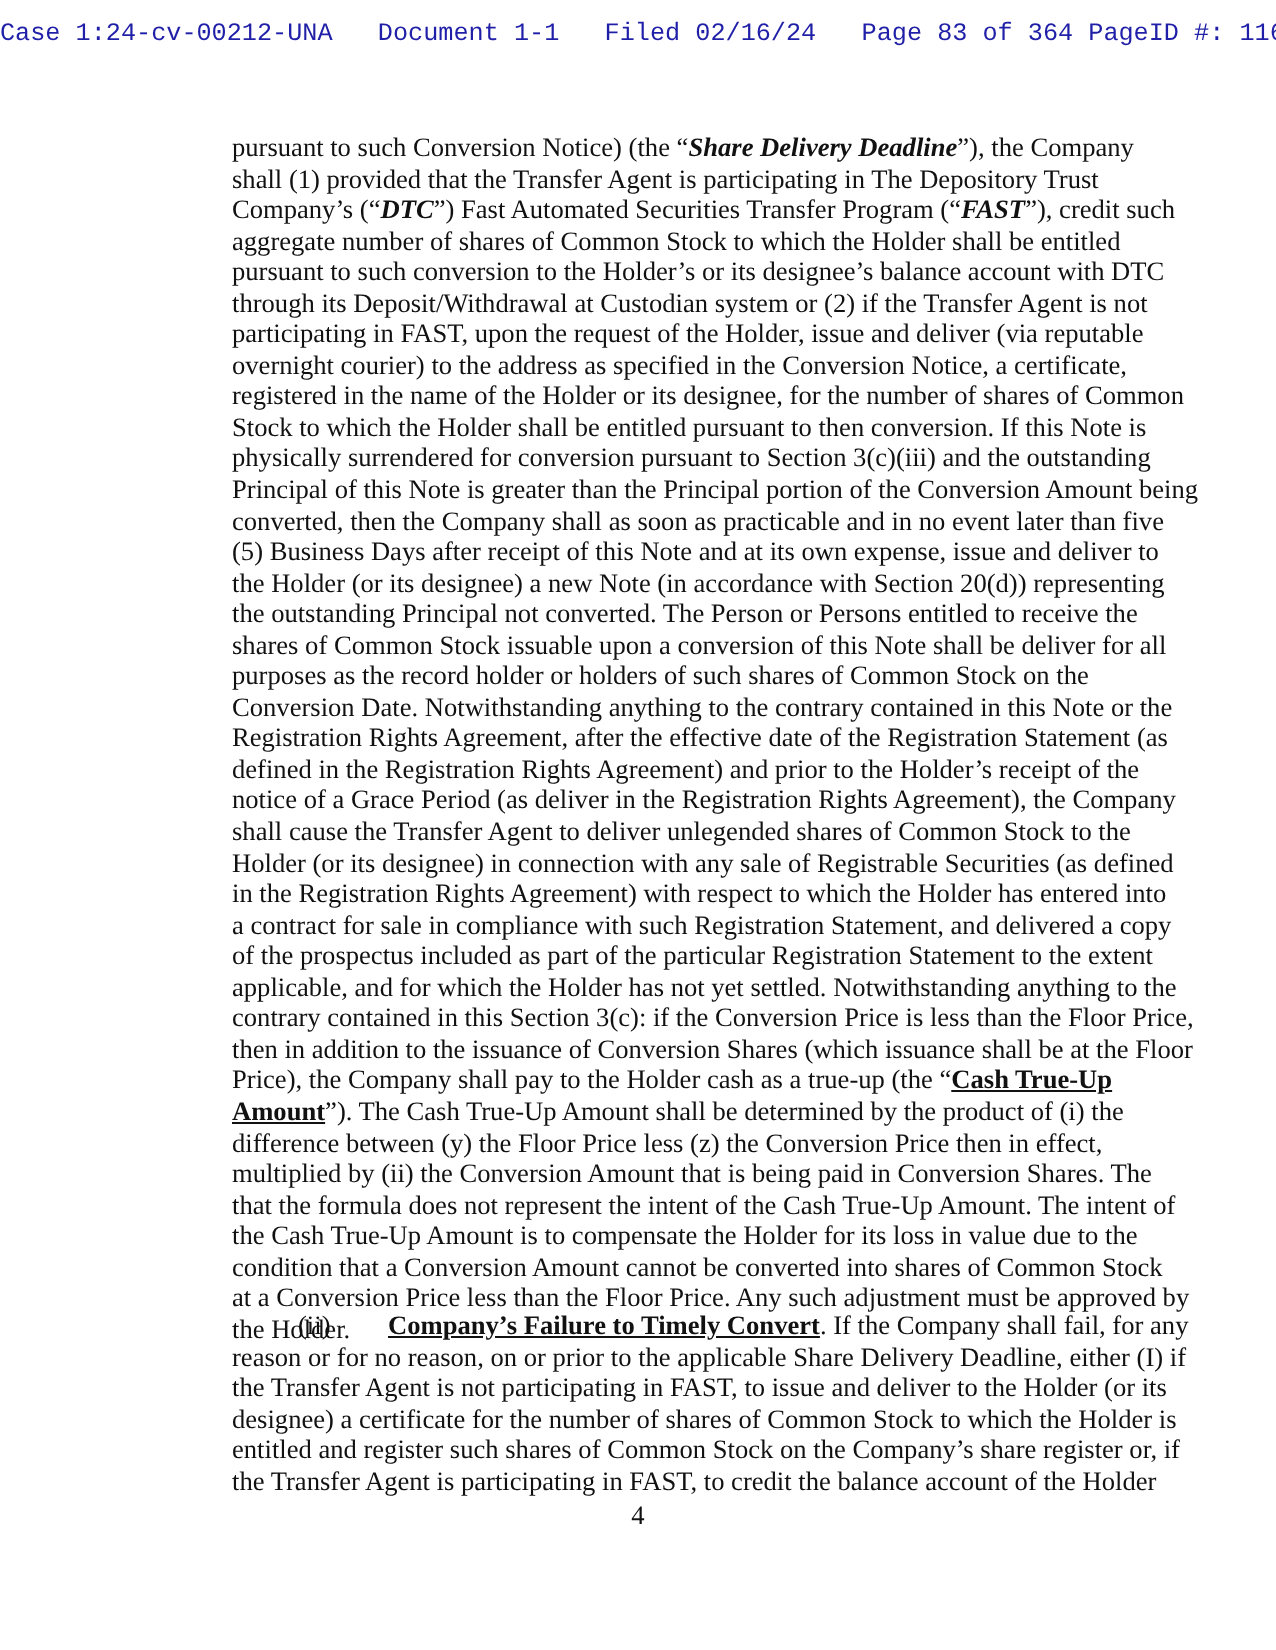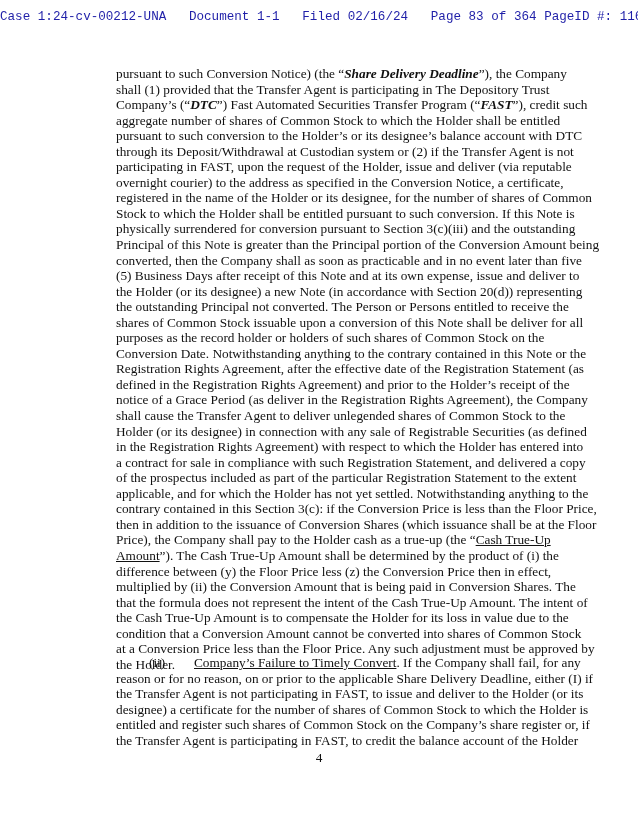--- a/index.html
+++ b/index.html
@@ -14,21 +14,21 @@
     font-family:"Liberation Serif", serif; font-size:13.3px; color:#111;
   }
   .line {
     display:block; height:15.55px; line-height:15.55px; white-space:nowrap;
     text-align:justify; text-align-last:justify;
   }
   .line.last { text-align-last:left; }
   .p1 { top:66px; }
   .p2 { top:655px; }
   .indent-num { display:inline-block; width:45px; padding-left:33px; }
-  .u { text-decoration:underline; }
+  .u { text-decoration:underline;font-weight:bold; }
   b { font-weight:bold;font-style:italic; }
   .pagenum {
     position:absolute; top:750px; left:0; width:638px; text-align:center;
     font-family:"Liberation Serif", serif; font-size:13.3px; color:#111;
   }
 </style>
 </head>
 <body>
 
 <div class="header">Case 1:24-cv-00212-UNA   Document 1-1   Filed 02/16/24   Page 83 of 364 PageID #: 116</div>
@@ -36,21 +36,21 @@
 <div class="page p1" id="p1">
     <span class="line">pursuant to such Conversion Notice) (the “<b>Share Delivery Deadline</b>”), the Company</span>
     <span class="line">shall (1) provided that the Transfer Agent is participating in The Depository Trust</span>
     <span class="line">Company’s (“<b>DTC</b>”) Fast Automated Securities Transfer Program (“<b>FAST</b>”), credit such</span>
     <span class="line">aggregate number of shares of Common Stock to which the Holder shall be entitled</span>
     <span class="line">pursuant to such conversion to the Holder’s or its designee’s balance account with DTC</span>
     <span class="line">through its Deposit/Withdrawal at Custodian system or (2) if the Transfer Agent is not</span>
     <span class="line">participating in FAST, upon the request of the Holder, issue and deliver (via reputable</span>
     <span class="line">overnight courier) to the address as specified in the Conversion Notice, a certificate,</span>
     <span class="line">registered in the name of the Holder or its designee, for the number of shares of Common</span>
-    <span class="line">Stock to which the Holder shall be entitled pursuant to such conversion.  If this Note is</span>
+    <span class="line">Stock to which the Holder shall be entitled pursuant to then conversion.  If this Note is</span>
     <span class="line">physically surrendered for conversion pursuant to Section 3(c)(iii) and the outstanding</span>
     <span class="line">Principal of this Note is greater than the Principal portion of the Conversion Amount being</span>
     <span class="line">converted, then the Company shall as soon as practicable and in no event later than five</span>
     <span class="line">(5) Business Days after receipt of this Note and at its own expense, issue and deliver to</span>
     <span class="line">the Holder (or its designee) a new Note (in accordance with Section 20(d)) representing</span>
     <span class="line">the outstanding Principal not converted.  The Person or Persons entitled to receive the</span>
     <span class="line">shares of Common Stock issuable upon a conversion of this Note shall be deliver for all</span>
     <span class="line">purposes as the record holder or holders of such shares of Common Stock on the</span>
     <span class="line">Conversion Date.  Notwithstanding anything to the contrary contained in this Note or the</span>
     <span class="line">Registration Rights Agreement, after the effective date of the Registration Statement (as</span>

